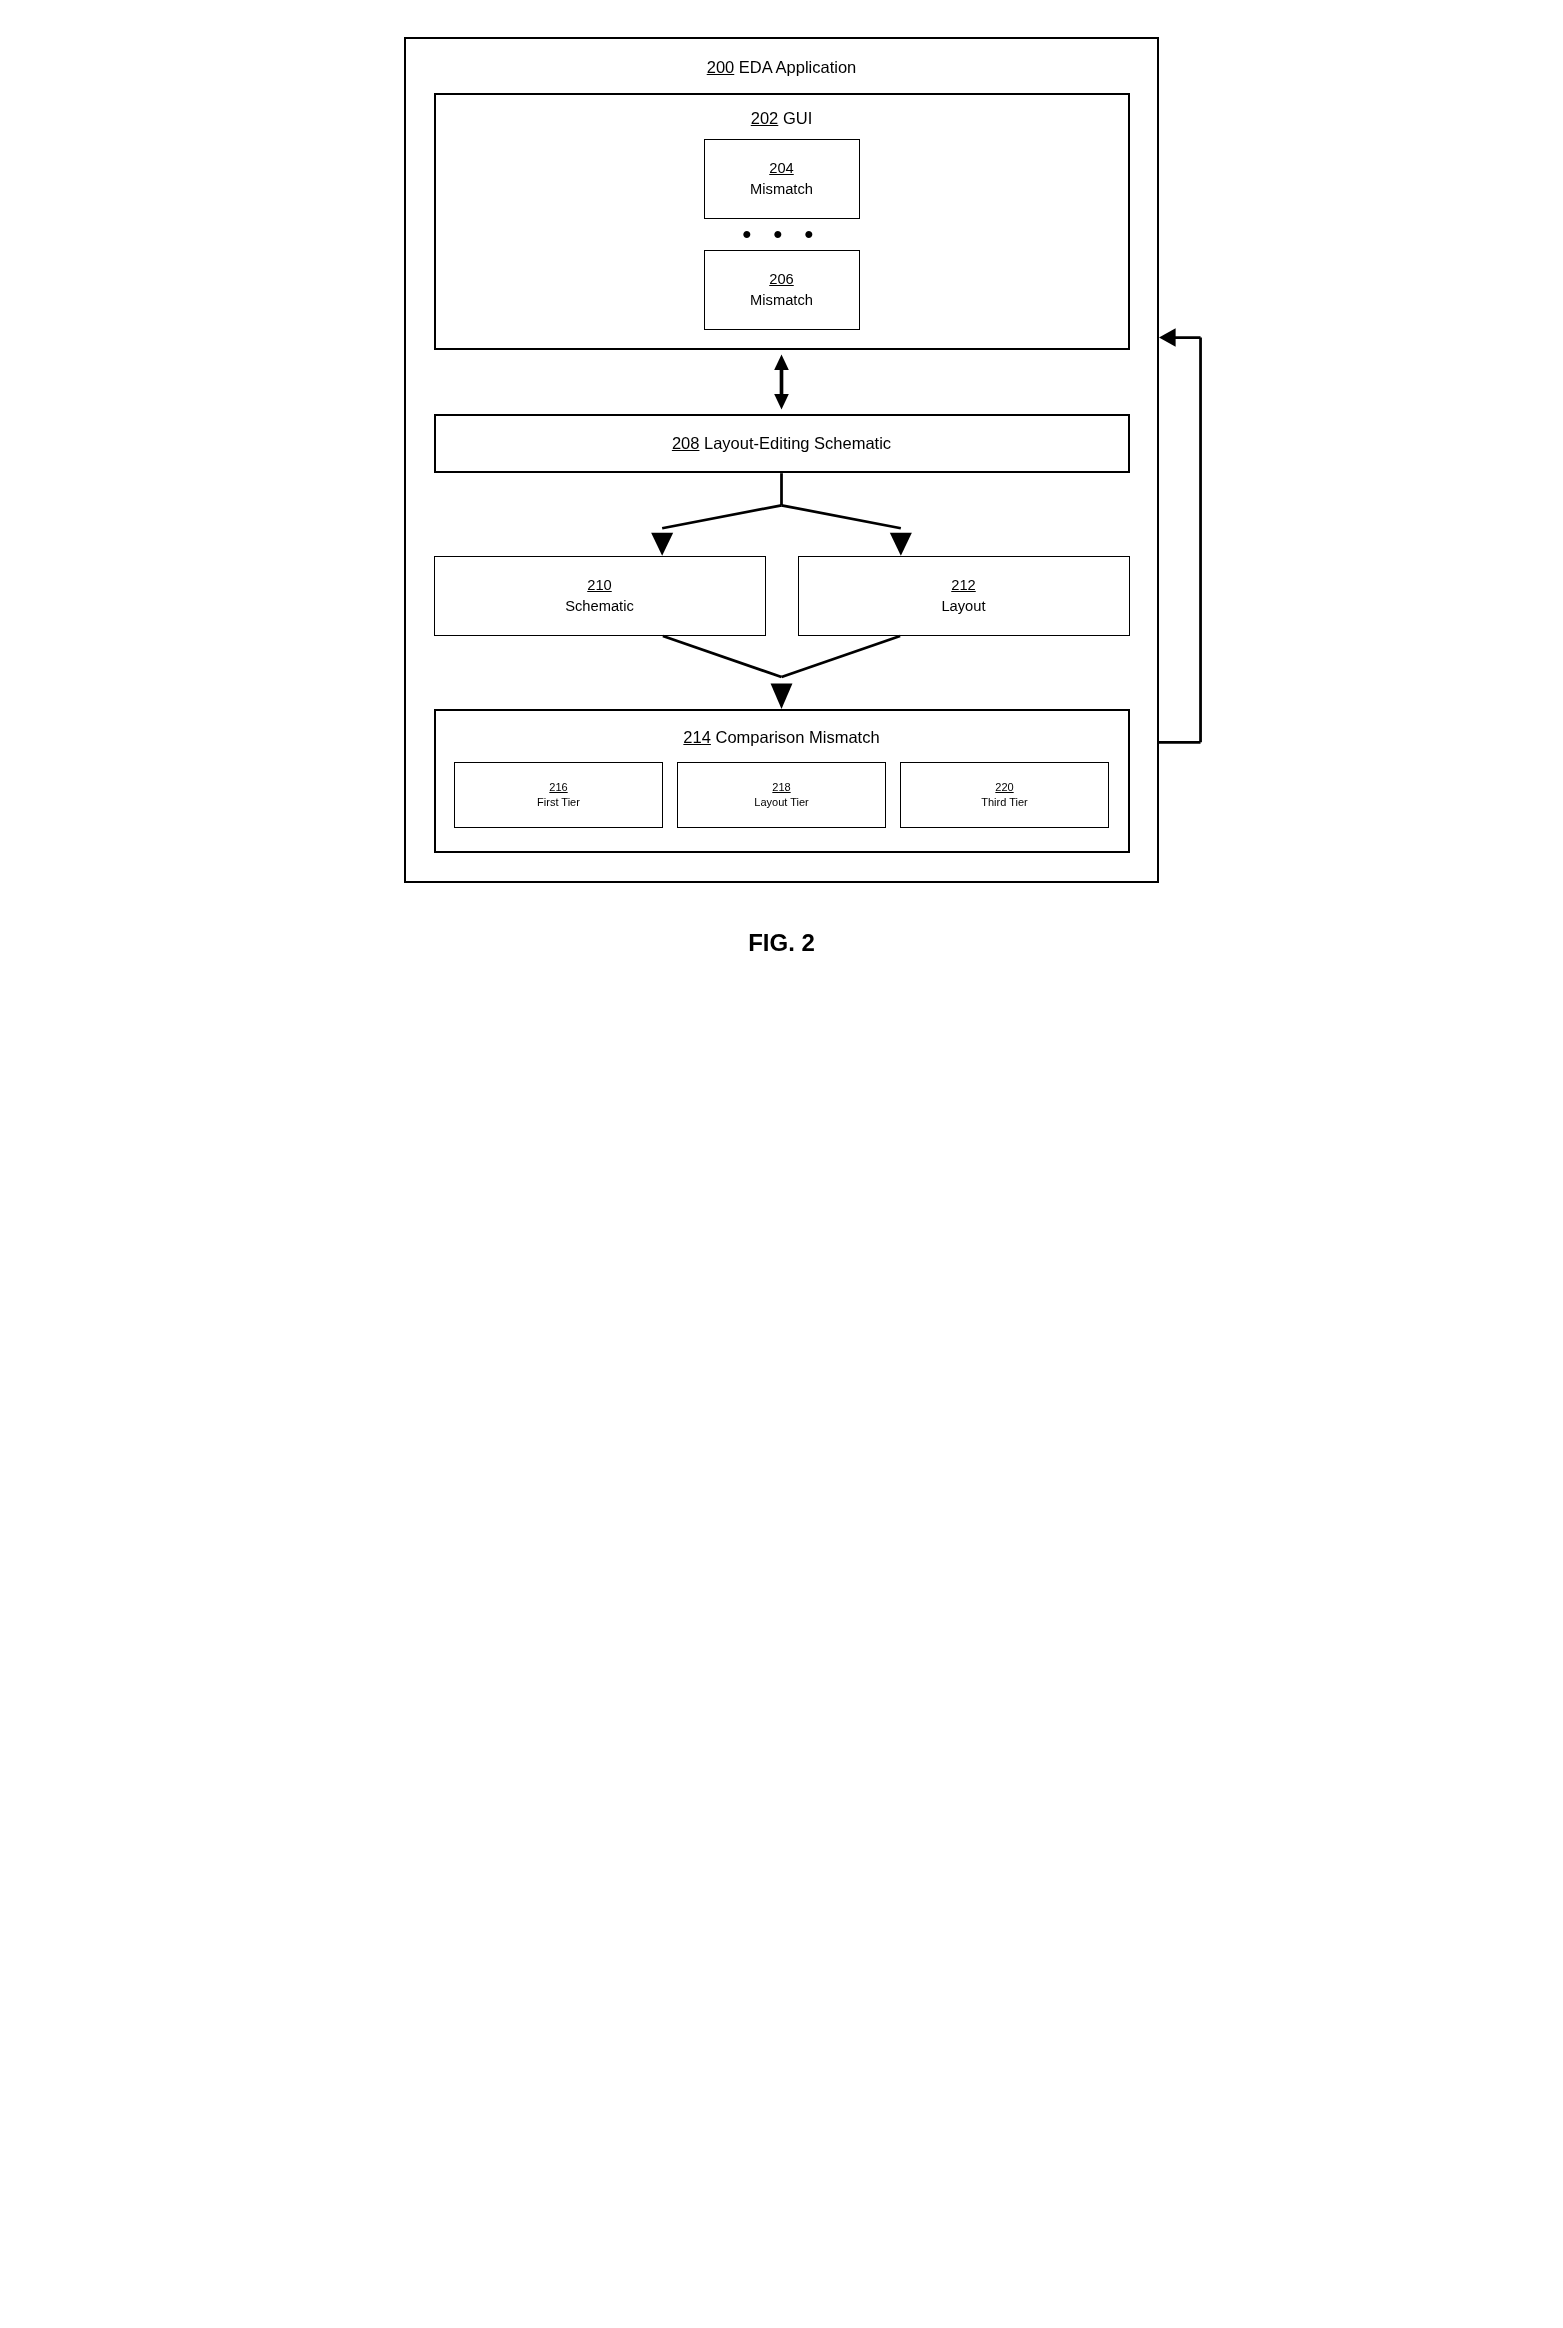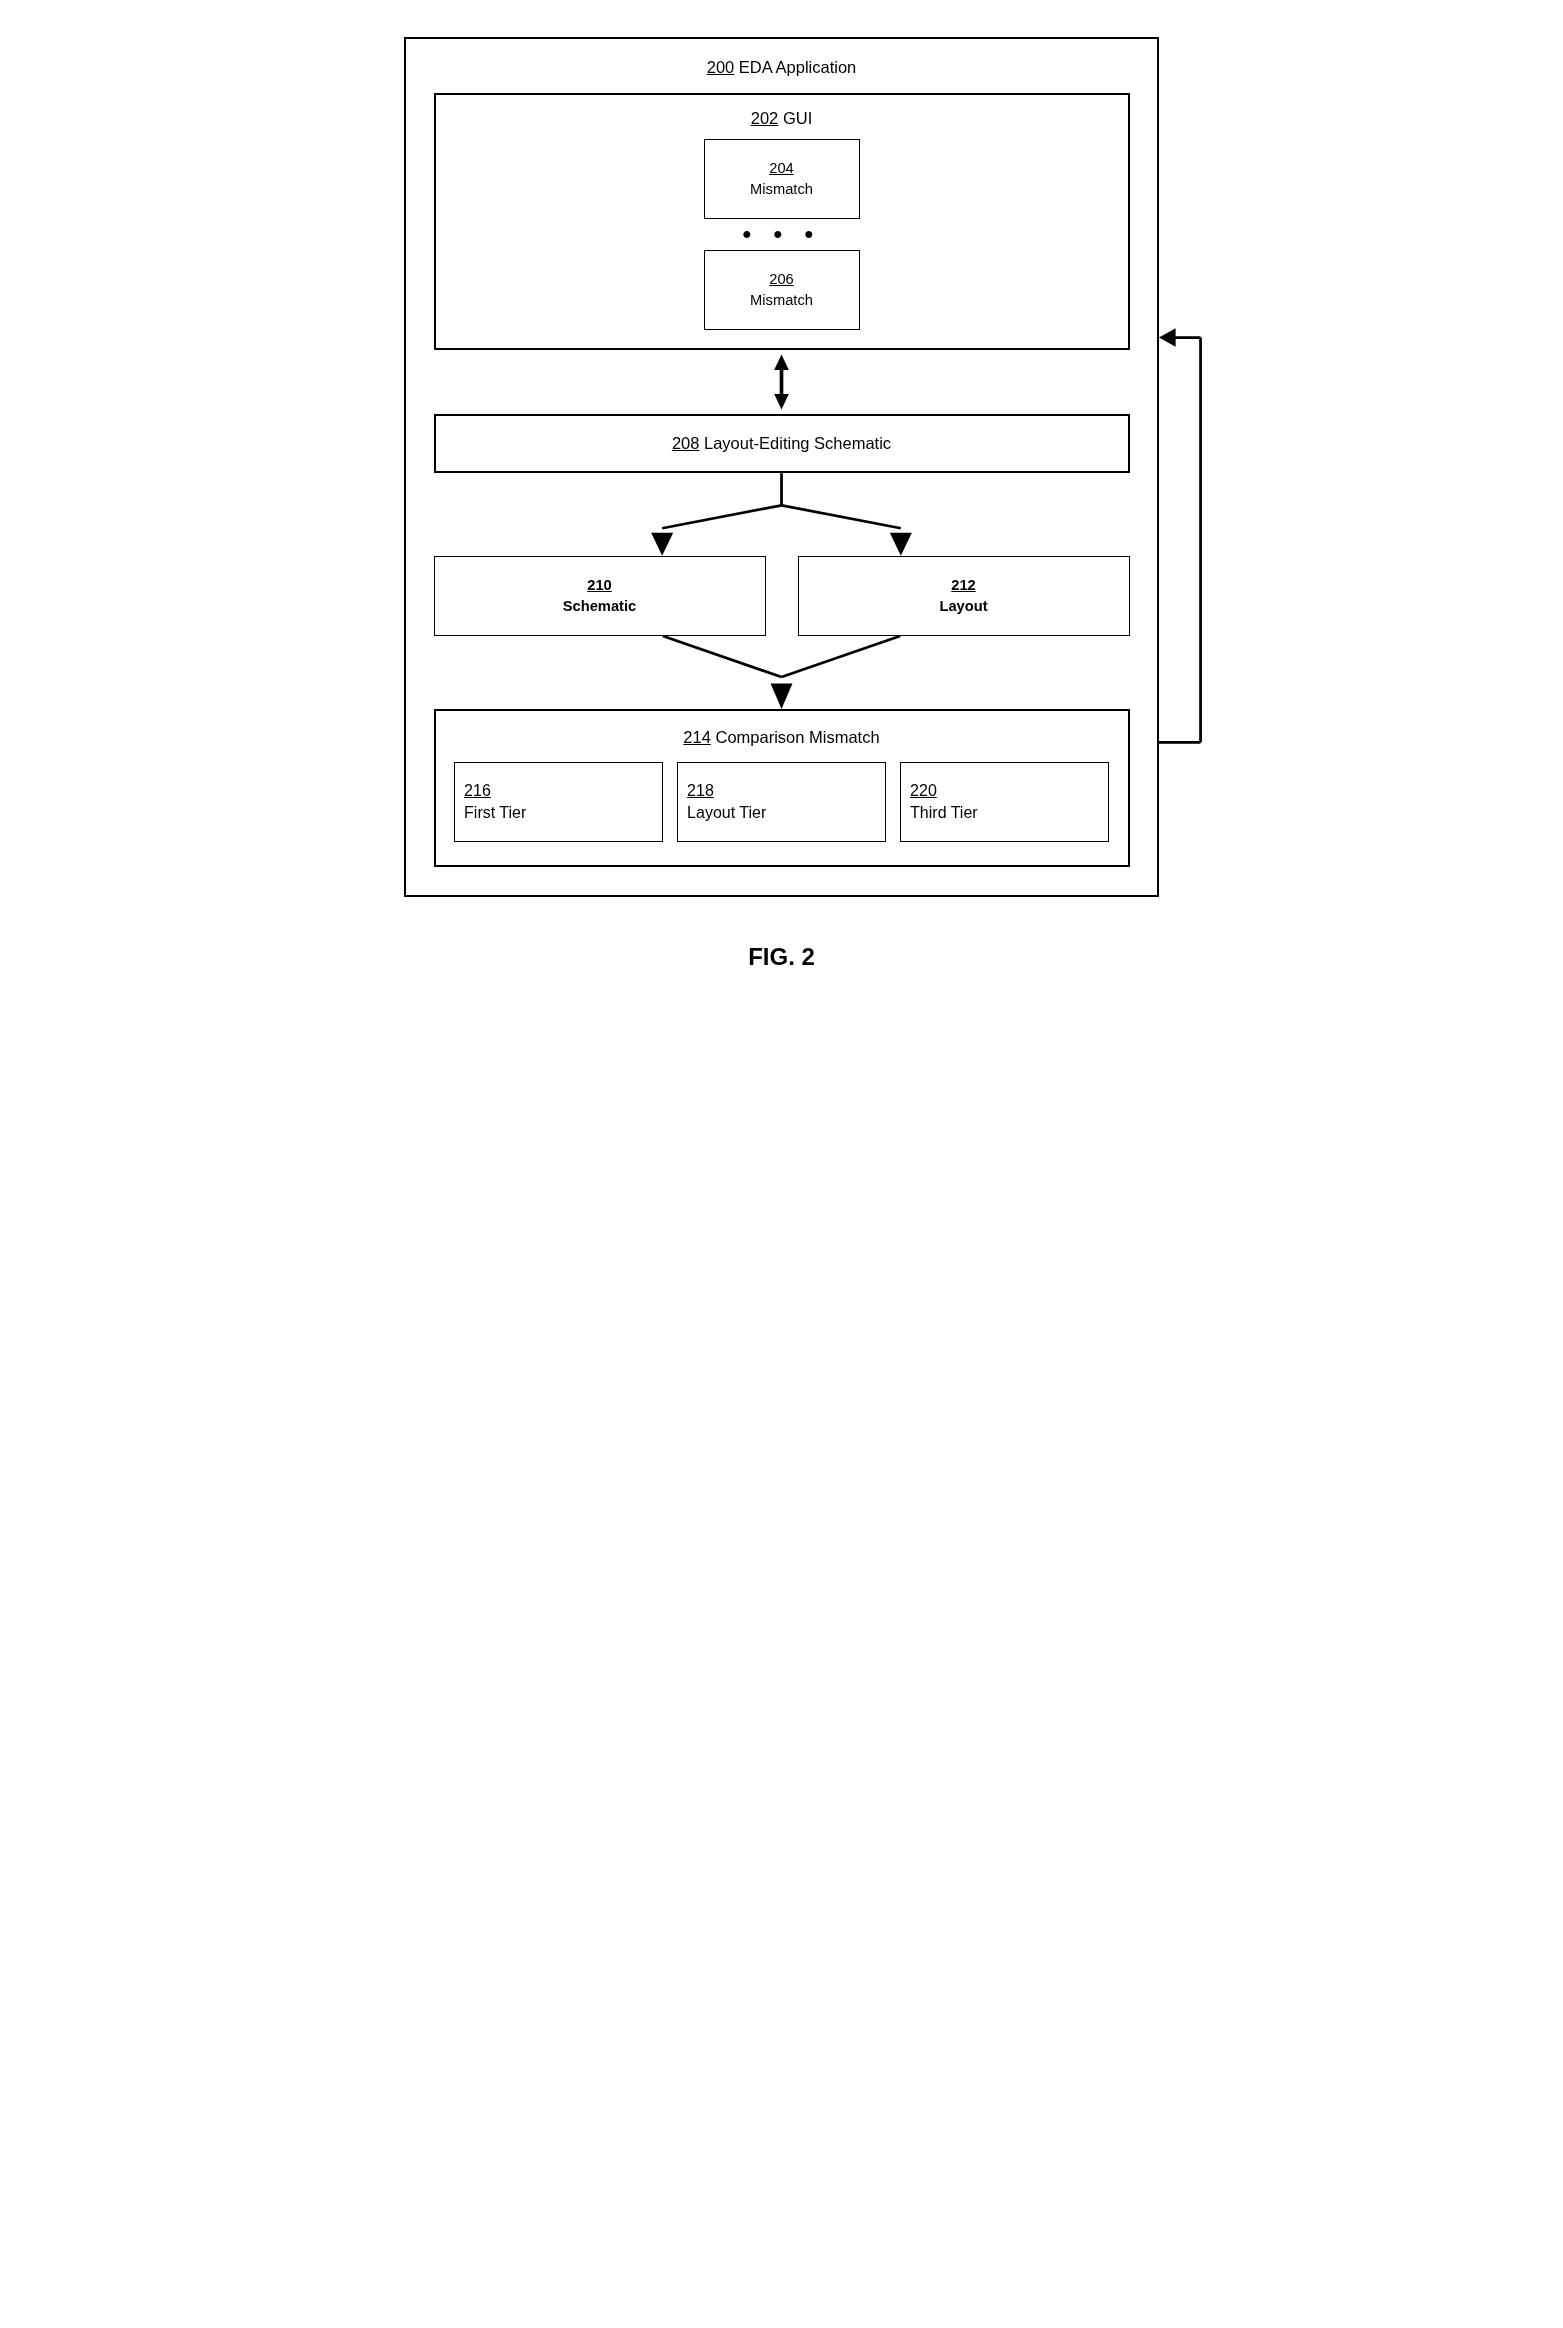--- a/index.html
+++ b/index.html
@@ -88,21 +88,20 @@
       position: relative;
       display: flex;
       justify-content: center;
     }
 
     
     .two-boxes {
       display: flex;
       justify-content: space-between;
       gap: 32px;
-      font-weight: bold;
     }
 
     .child-box {
       border: 1.8px solid #000;
       padding: 18.4px 23px;
       text-align: center;
       flex: 1;
       font-size: 14.7px;
       line-height: 1.4;
     }
@@ -125,22 +124,23 @@
     .three-boxes {
       display: flex;
       justify-content: space-between;
       gap: 13.8px;
       margin-top: 13.8px;
     }
 
     .tier-box {
       border: 1.8px solid #000;
       padding: 16.5px 9.2px;
+      text-align: center;
       flex: 1;
-      font-size: 16px;
+      font-size: 11px;
       line-height: 1.4;
     }
 
     .fig-label {
       text-align: left;
       font-size: 24px;
       font-weight: bold;
       margin-top: 46px;
     }
 

